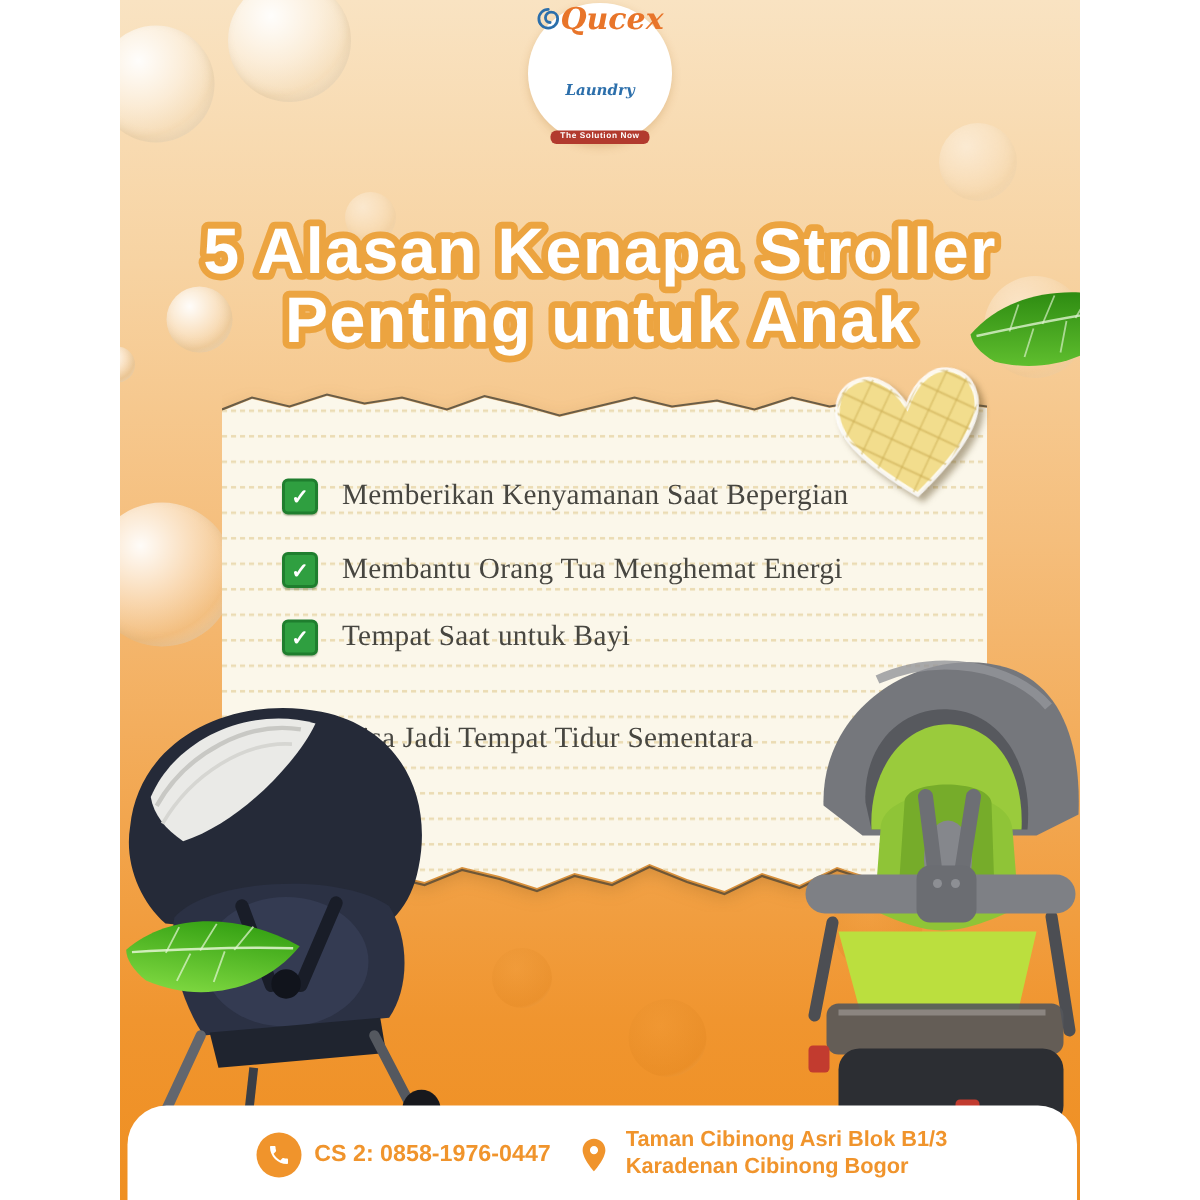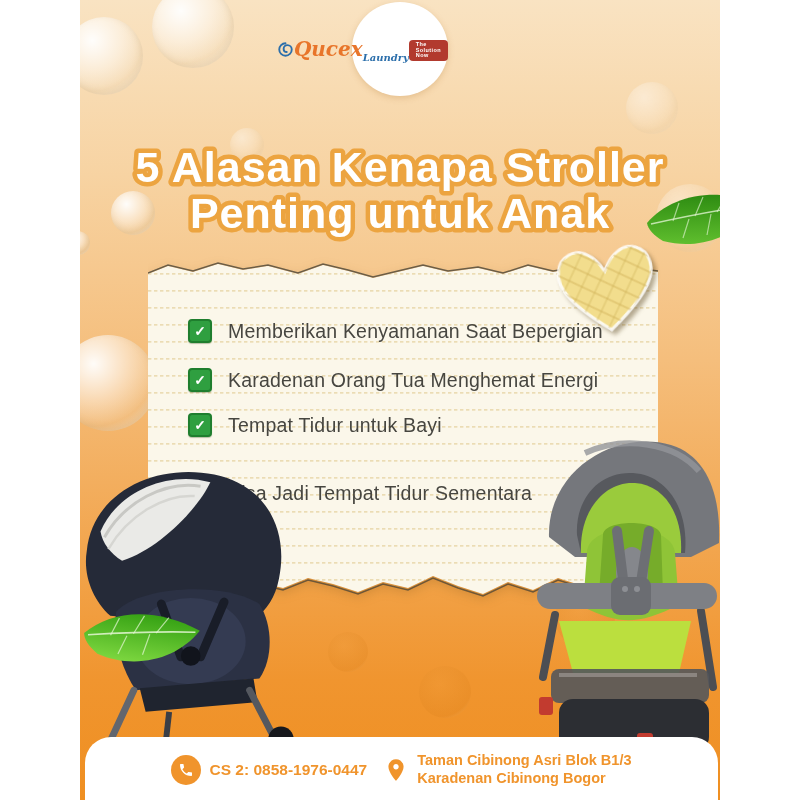--- a/index.html
+++ b/index.html
@@ -9,38 +9,38 @@
         background:linear-gradient(180deg,#F9E3C2 0%,#F7D3A2 22%,#F5BE7C 45%,#F2A64F 68%,#F0952F 85%,#EF8F21 100%);}
   
   .bubble{position:absolute;border-radius:50%;z-index:1;
         background:radial-gradient(circle at 35% 30%, rgba(255,255,255,.95) 0%, rgba(255,255,255,.45) 40%, rgba(235,225,205,.18) 68%, rgba(255,255,255,.55) 92%, rgba(255,255,255,.15) 100%);
         box-shadow:inset -2px -3px 6px rgba(190,160,110,.25);}
   .bubble.faint{opacity:.45;}
   .bubble-dark{position:absolute;border-radius:50%;z-index:1;
         background:radial-gradient(circle at 40% 35%, rgba(240,170,80,.10) 0%, rgba(215,125,25,.22) 70%, rgba(250,200,140,.30) 92%, rgba(215,125,25,.10) 100%);}
   
   .logo{position:absolute;left:50%;top:2px;transform:translateX(-50%);width:96px;height:94px;
-        background:#fff;border-radius:50%;z-index:7;display:flex;flex-direction:row;
-        align-items:center;justify-content:flex-end;box-shadow:0 2px 6px rgba(170,110,40,.25);}
+        background:#fff;border-radius:50%;z-index:7;display:flex;flex-direction:column;
+        align-items:center;justify-content:space-between;box-shadow:0 2px 6px rgba(170,110,40,.25);gap:17px;}
   .logo-row{display:flex;align-items:center;gap:1px;}
   .logo-name{color:#E8752A;font-family:"DejaVu Serif",serif;font-style:italic;font-weight:bold;font-size:20px;line-height:1;}
   .logo-sub{color:#2C6FAB;font-family:"DejaVu Serif",serif;font-style:italic;font-weight:bold;font-size:10px;margin-top:16px;}
   .logo-ribbon{margin-top:3px;background:#B23A2E;color:#fff;font-size:5.5px;font-weight:bold;
         padding:2px 7px;border-radius:4px;letter-spacing:.4px;line-height:1;}
   
   .title-svg{position:absolute;left:0;top:136px;z-index:2;}
   .title-svg text{font-family:"Liberation Sans",sans-serif;font-weight:bold;letter-spacing:1px;}
   
   .paper-svg{position:absolute;left:68px;top:256px;z-index:2;}
   .check-item{position:absolute;display:flex;align-items:flex-start;z-index:3;width:440px;}
   .checkbox{width:20px;height:20px;border-radius:4px;background:#2F9F40;border:2px solid #1F7E2E;
         display:flex;align-items:center;justify-content:center;flex:0 0 auto;margin-top:1px;
         box-shadow:0 1px 1px rgba(60,90,40,.35);}
   .checkbox span{color:#fff;font-size:14px;font-weight:bold;line-height:1;}
-  .check-text{margin-left:16px;font-family:Liberation Sans, sans-serif;font-size:19.5px;color:#474640;
+  .check-text{margin-left:16px;font-family:Liberation Serif, serif;font-size:19.5px;color:#474640;
         line-height:26px;letter-spacing:.2px;}
   
   .heart-svg{position:absolute;left:472px;top:240px;z-index:4;}
   .leaf-right{position:absolute;left:563px;top:183px;z-index:5;}
   .leaf-left{position:absolute;left:0px;top:598px;z-index:6;}
   .stroller-left{position:absolute;left:-5px;top:452px;z-index:4;}
   .stroller-right{position:absolute;left:445px;top:425px;z-index:4;}
   
   .footer-bar{position:absolute;left:5px;bottom:0;width:633px;height:63px;background:#ffffff;
         border-radius:26px 26px 0 0;z-index:8;display:flex;align-items:center;justify-content:center;
@@ -109,28 +109,28 @@
     <div class="check-item" style="left:108px;top:318px;">
       <div class="checkbox">
           <span>✓</span>
         </div>
       <div class="check-text">Memberikan Kenyamanan Saat Bepergian</div>
     </div>
     <div class="check-item" style="left:108px;top:367px;">
       <div class="checkbox">
           <span>✓</span>
         </div>
-      <div class="check-text">Karadenan Orang Tua Menghemat Energi</div>
+      <div class="check-text">Membantu Orang Tua Menghemat Energi</div>
     </div>
     <div class="check-item" style="left:108px;top:412px;">
       <div class="checkbox">
           <span>✓</span>
         </div>
       <div class="check-text">
-        <div>Tempat Tidur untuk Bayi</div>
+        <div>Tempat Saat untuk Bayi</div>
       </div>
     </div>
     <div class="check-item" style="left:108px;top:480px;">
       <div class="checkbox">
           <span>✓</span>
         </div>
       <div class="check-text">Bisa Jadi Tempat Tidur Sementara</div>
     </div>
 
     <svg class="heart-svg" width="110" height="100" viewBox="0 0 110 100" style="transform:rotate(-7deg);">

